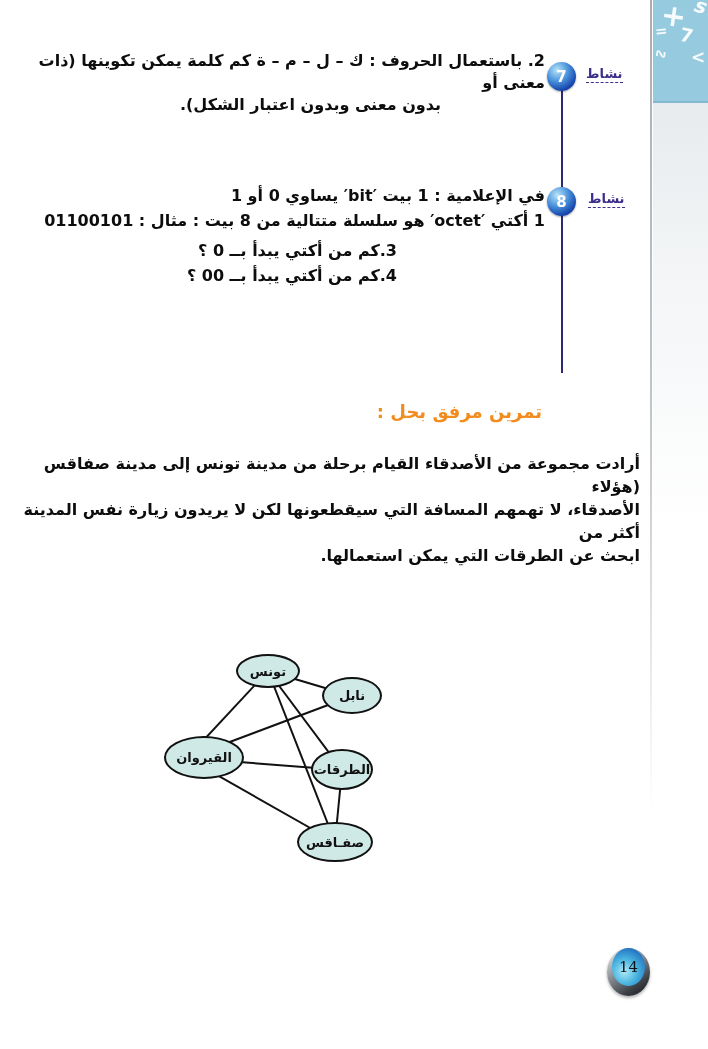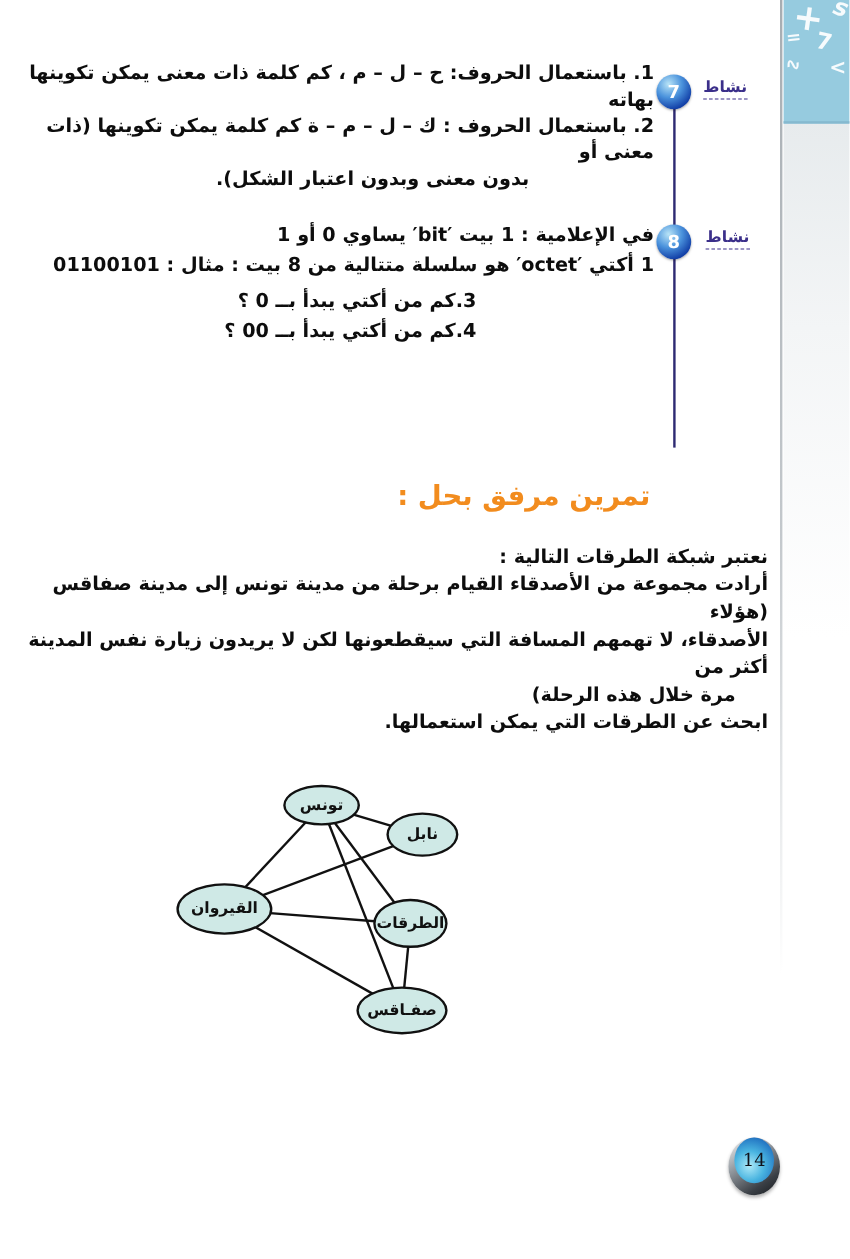--- a/index.html
+++ b/index.html
@@ -43,35 +43,35 @@
   }
   
   .artext{direction:rtl;text-align:right;color:#0d0d0d;font-weight:bold;}
   .act7{top:50px;right:163px;width:545px;font-size:16px;line-height:22px;}
   .act7 .cont1{padding-right:30px;}
   .act7 .item2{margin-top:0;}
   .act7 .cont2{padding-right:104px;padding-left:12px;}
   .act8-intro{top:183px;right:163px;width:560px;font-size:16px;line-height:25px;}
   .act8-questions{top:238px;right:311px;font-size:16px;line-height:25px;}
   .exercise-heading{
-    top:401px;right:166px;font-size:23px;color:#f28c1e;font-weight:bold;direction:rtl;
+    top:401px;right:166px;font-size:18px;color:#f28c1e;font-weight:bold;direction:rtl;
   }
   .exercise-paragraph{top:452px;right:68px;width:640px;font-size:16px;line-height:23px;}
   .exercise-paragraph .indent-line{padding-right:27px;}
   
   .graph{left:140px;top:645px;width:250px;height:220px;text-decoration:underline;}
   .graph svg{position:absolute;left:0;top:0;}
   .gnode{
     position:absolute;border:2px solid #111;border-radius:50%;background:#cfe9e6;
     display:flex;align-items:center;justify-content:center;
     direction:rtl;font-size:13px;font-weight:bold;color:#111;box-sizing:border-box;
   }
   .n-tunis{left:96px;top:9px;width:64px;height:34px;}
   .n-nabeul{left:182px;top:32px;width:60px;height:37px;}
-  .n-kairouan{left:7px;top:91px;width:80px;height:43px;}
+  .n-kairouan{left:24px;top:91px;width:80px;height:43px;}
   .n-mahdia{left:171px;top:104px;width:62px;height:41px;}
   .n-sfax{left:157px;top:177px;width:76px;height:40px;}
   
   .page-badge{
     left:607px;top:948px;width:43px;height:48px;border-radius:50%;
     background:linear-gradient(145deg,#fafafa 0%,#9aa0a6 35%,#3a3f45 75%,#15181c 100%);
     display:flex;align-items:flex-start;justify-content:center;
     box-shadow:0 2px 3px rgba(0,0,0,.3);
   }
   .page-badge-inner{
@@ -95,40 +95,37 @@
   <span class="doodle6">=</span>
 </div>
 
 <div class="abs act-vline"></div>
 <div class="abs badge" style="left:547px;top:62px;">7</div>
 <div class="abs act-label" style="left:586px;top:66px;">نشاط</div>
 <div class="abs badge" style="left:547px;top:187px;">8</div>
 <div class="abs act-label" style="left:588px;top:191px;">نشاط</div>
 
 <div class="abs artext act7">
-  <div>1. باستعمال الحروف: ح – ل – م ، كم كلمة ذات معنى يمكن تكوينها بهاته</div>
   <div class="item2">2. باستعمال الحروف : ك – ل – م – ة كم كلمة يمكن تكوينها (ذات معنى أو</div>
   <div class="cont2">بدون معنى  وبدون اعتبار الشكل).</div>
 </div>
 
 <div class="abs artext act8-intro">
   <div>في الإعلامية : 1 بيت  ′bit′  يساوي 0 أو 1</div>
   <div>1 أكتي  ′octet′ هو سلسلة متتالية من 8 بيت : مثال : 01100101</div>
 </div>
 <div class="abs artext act8-questions">
   <div>3.كم من أكتي يبدأ بــ 0 ؟</div>
   <div>4.كم من أكتي يبدأ بــ 00 ؟</div>
 </div>
 
 <div class="abs exercise-heading">تمرين مرفق بحل :</div>
 <div class="abs artext exercise-paragraph">
-  <div>نعتبر شبكة الطرقات التالية :</div>
   <div>أرادت مجموعة من الأصدقاء القيام برحلة من مدينة تونس إلى مدينة صفاقس (هؤلاء</div>
   <div>الأصدقاء، لا تهمهم المسافة التي سيقطعونها لكن لا يريدون زيارة نفس المدينة أكثر من</div>
-  <div class="indent-line">مرة خلال هذه الرحلة)</div>
   <div>ابحث عن الطرقات التي يمكن استعمالها.</div>
 </div>
 
 <div class="abs graph">
   <svg width="250" height="220" viewBox="0 0 250 220">
     <g stroke="#111" stroke-width="2">
       <line x1="128" y1="26" x2="212" y2="51"></line>
       <line x1="128" y1="26" x2="47" y2="113"></line>
       <line x1="128" y1="26" x2="202" y2="125"></line>
       <line x1="128" y1="26" x2="195" y2="197"></line>

